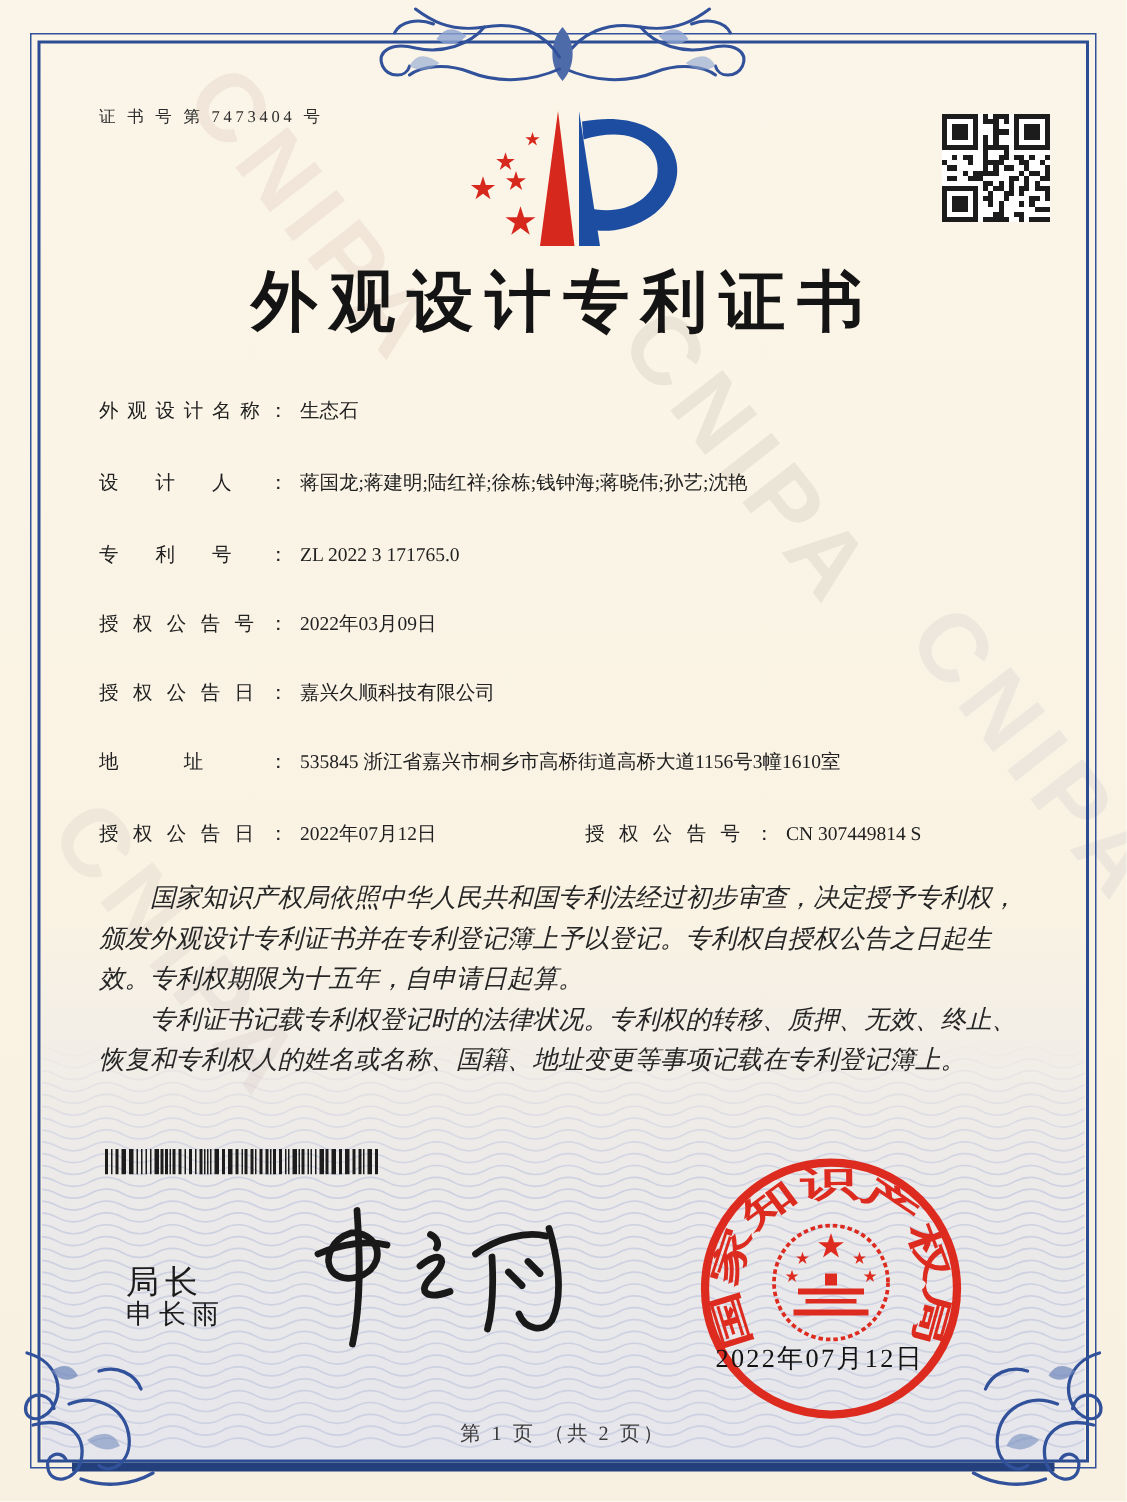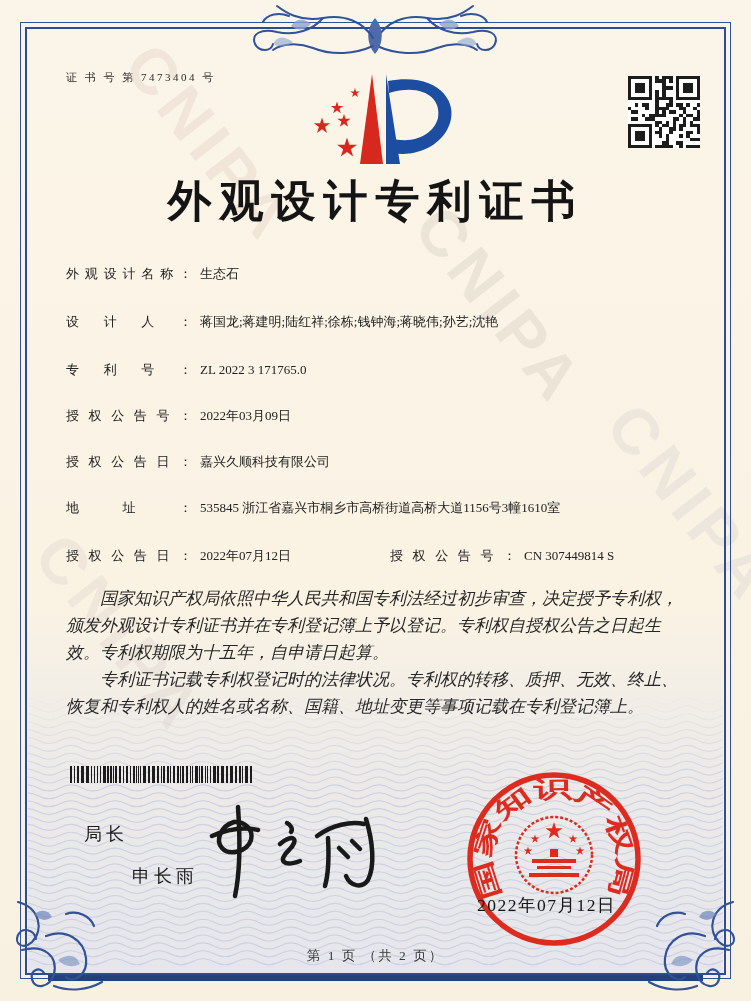--- a/index.html
+++ b/index.html
@@ -38,22 +38,22 @@
   .r1{top:264px}.r2{top:312px}.r3{top:360px}.r4{top:406px}.r5{top:452px}
   .r6{top:498px}.r7{top:546px}
   .pair2{position:absolute;left:324px;top:0;white-space:nowrap;}
   
   .paras{left:66px;top:585px;width:624px;font-size:17px;line-height:27px;color:#262626;
          font-style:italic;z-index:3;}
   .paras p{margin:0;text-indent:2em;}
   
   #barcode-svg{left:70px;top:766px;z-index:3;}
   
-  .director-title{left:84px;top:822px;font-size:18px;letter-spacing:4px;color:#1c1c1c;z-index:3;}
-  .director-name{left:84px;top:864px;font-size:18px;letter-spacing:4px;color:#1c1c1c;z-index:3;margin-left:48px;}
+  .director-title{left:84px;top:840px;font-size:22px;letter-spacing:4px;color:#1c1c1c;z-index:3;}
+  .director-name{left:84px;top:864px;font-size:18px;letter-spacing:4px;color:#1c1c1c;z-index:3;}
   #sig-svg{left:200px;top:796px;z-index:4;}
   
   #seal-svg{left:458px;top:763px;z-index:3;opacity:.94;}
   .seal-date{left:477px;top:893px;font-size:17.5px;letter-spacing:1.5px;color:#131313;z-index:5;}
   
   .footer{left:0;right:0;top:947px;text-align:center;font-size:13.5px;letter-spacing:2px;
           color:#3a3a3a;z-index:3;}
 </style>
 </head>
 <body>

